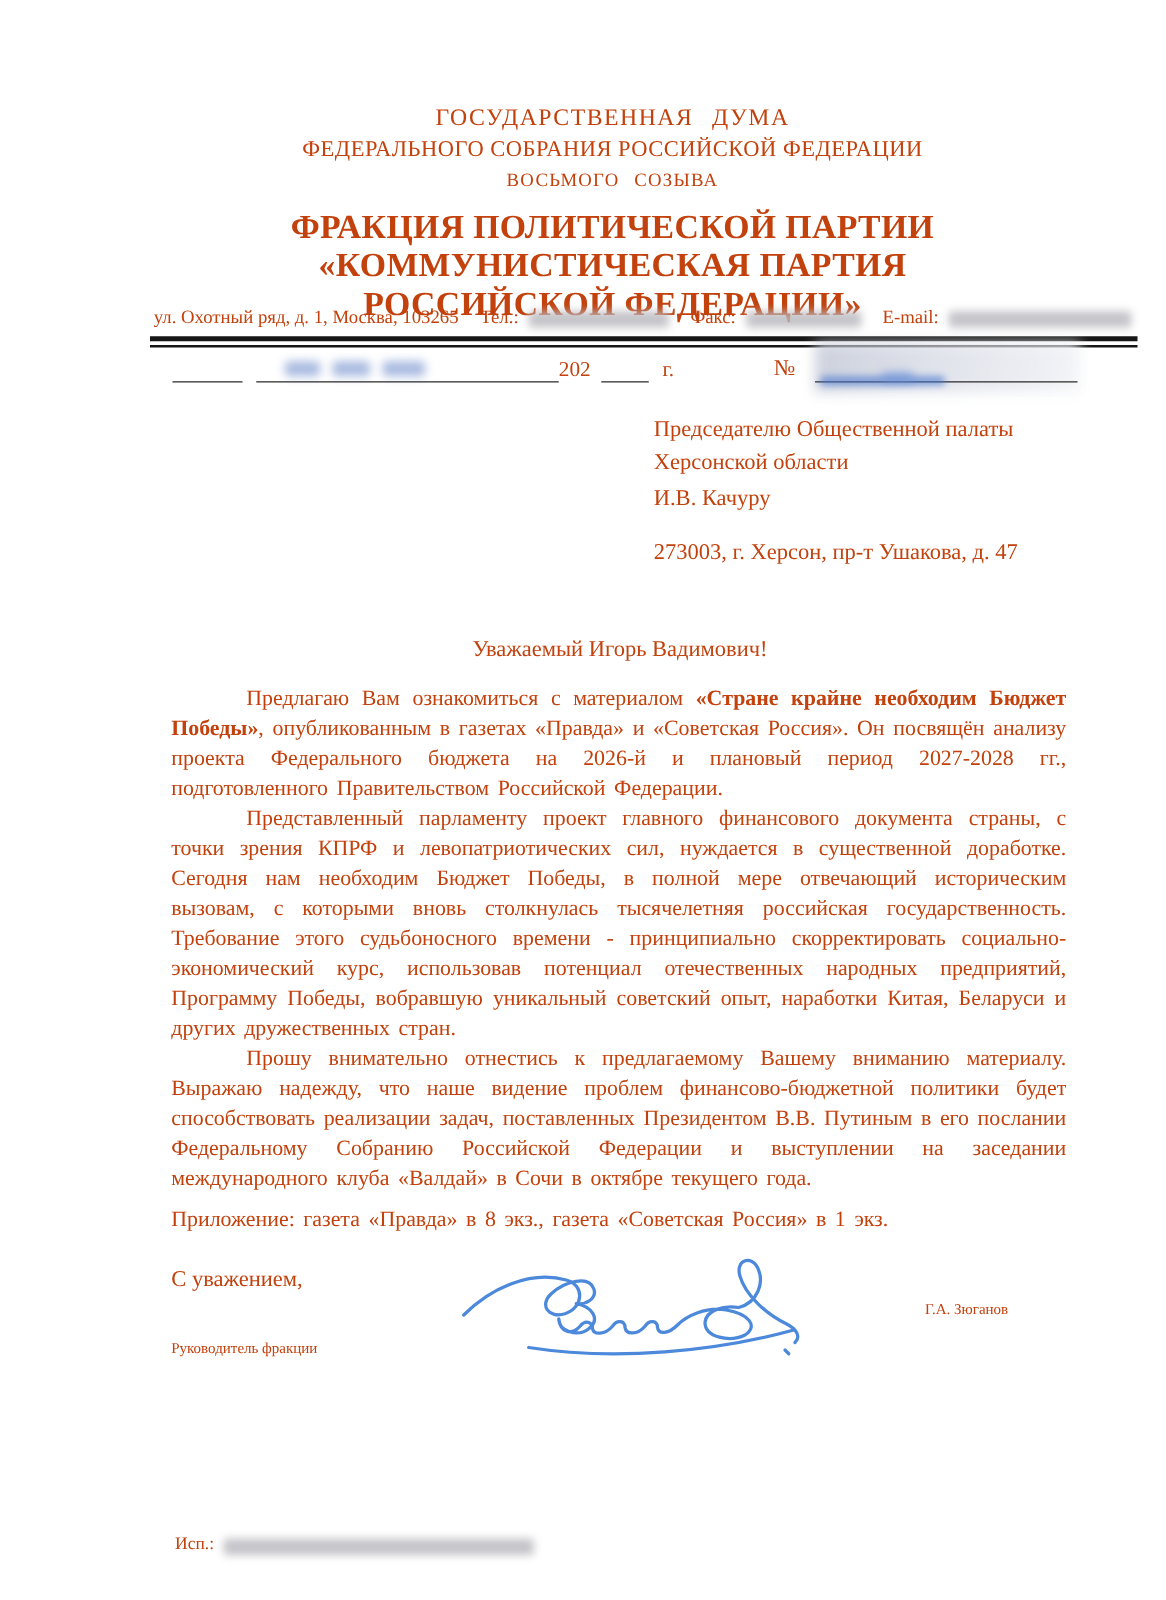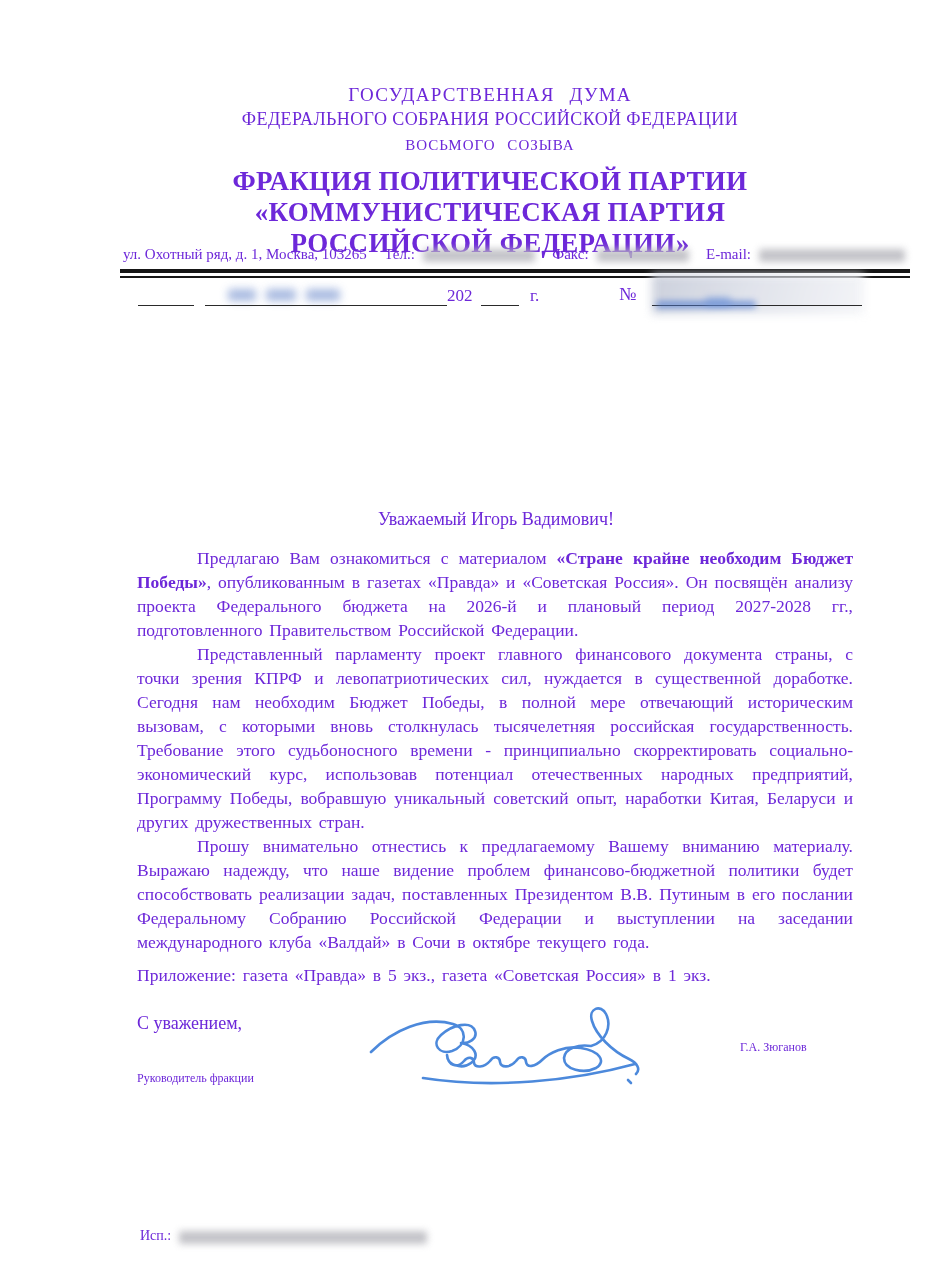--- a/index.html
+++ b/index.html
@@ -1,21 +1,21 @@
 <!DOCTYPE html>
 <html><head>
 <meta charset="utf-8">
 <style>
   html,body{margin:0;padding:0;background:#e8e8e8;}
   .page{
     position:relative;
     width:933px;height:1280px;
     margin:0 auto;
     background:#ffffff;
-    color:#6d28d9;
+    color:#c2410c;
     font-family:"Liberation Serif", serif;
     overflow:hidden;
   }
   
   .letterhead{position:absolute;top:84px;left:47px;right:0;text-align:center;}
   .lh1{font-size:19px;letter-spacing:1.2px;word-spacing:9px;}
   .lh2{font-size:18px;letter-spacing:.4px;margin-top:3px;}
   .lh3{font-size:15px;letter-spacing:1px;word-spacing:7px;margin-top:7px;}
   .faction{margin-top:12px;font-weight:bold;font-size:27px;line-height:31px;letter-spacing:.3px;}
   
@@ -128,28 +128,34 @@
     <span class="year">202</span>
     <span class="u u3"></span>
     <span class="gdot">г.</span>
     <span class="gray-block"></span>
     <span class="num-label">№</span>
     <span class="u u4"></span>
     <span class="blue-scribble"></span>
     <span class="blue-scribble2"></span>
   </div>
 
+  <div class="recipient">
+    <div>Председателю Общественной палаты</div>
+    <div>Херсонской области</div>
+    <div class="r-name">И.В. Качуру</div>
+    <div class="r-addr">273003, г. Херсон, пр-т Ушакова, д. 47</div>
+  </div>
 
   <div class="salutation">Уважаемый Игорь Вадимович!</div>
 
   <div class="body-text">
     <p><span>Предлагаю Вам ознакомиться с материалом </span><b>«Стране крайне необходим Бюджет Победы»</b><span>, опубликованным в газетах «Правда» и «Советская Россия». Он посвящён анализу проекта Федерального бюджета на 2026-й и плановый период 2027-2028 гг., подготовленного Правительством Российской Федерации.</span></p>
     <p>Представленный парламенту проект главного финансового документа страны, с точки зрения КПРФ и левопатриотических сил, нуждается в существенной доработке. Сегодня нам необходим Бюджет Победы, в полной мере отвечающий историческим вызовам, с которыми вновь столкнулась тысячелетняя российская государственность. Требование этого судьбоносного времени - принципиально скорректировать социально-экономический курс, использовав потенциал отечественных народных предприятий, Программу Победы, вобравшую уникальный советский опыт, наработки Китая, Беларуси и других дружественных стран.</p>
     <p>Прошу внимательно отнестись к предлагаемому Вашему вниманию материалу. Выражаю надежду, что наше видение проблем финансово-бюджетной политики будет способствовать реализации задач, поставленных Президентом В.В. Путиным в его послании Федеральному Собранию Российской Федерации и выступлении на заседании международного клуба «Валдай» в Сочи в октябре текущего года.</p>
-    <p class="attachment">Приложение: газета «Правда» в 5 экз., газета «Советская Россия» в 1 экз.</p>
+    <p class="attachment">Приложение: газета «Правда» в 8 экз., газета «Советская Россия» в 1 экз.</p>
   </div>
 
   <div class="closing">С уважением,</div>
   <div class="sig-title">Руководитель фракции</div>
 
   <svg class="signature-svg" width="310" height="95" viewBox="0 0 300 95" fill="none">
     <g stroke="#3d7fd9" stroke-width="2.6" stroke-linecap="round" stroke-linejoin="round" opacity="0.92">
       <path d="M6 52 C28 30 60 16 88 24 C103 28 102 46 87 51 C74 55 66 44 76 35 C87 25 106 20 110 31 C113 39 103 44 96 43 C108 45 116 55 106 63 C97 70 82 65 82 55 C83 65 92 69 99 61 C103 56 109 57 109 63 C110 68 119 68 125 61 C129 55 135 57 135 62 C136 68 145 68 151 61 C155 55 161 57 161 62 C162 68 170 67 177 60 C184 53 200 45 216 48 C234 51 242 61 231 68 C219 74 199 70 199 58 C200 48 214 44 226 46 C241 42 247 26 241 14 C236 4 223 8 227 21 C231 35 247 51 264 59 C272 63 276 69 271 74"></path>
       <path d="M58 78 C128 89 208 81 270 64"></path>
       <path d="M263 80 l3 3"></path>

